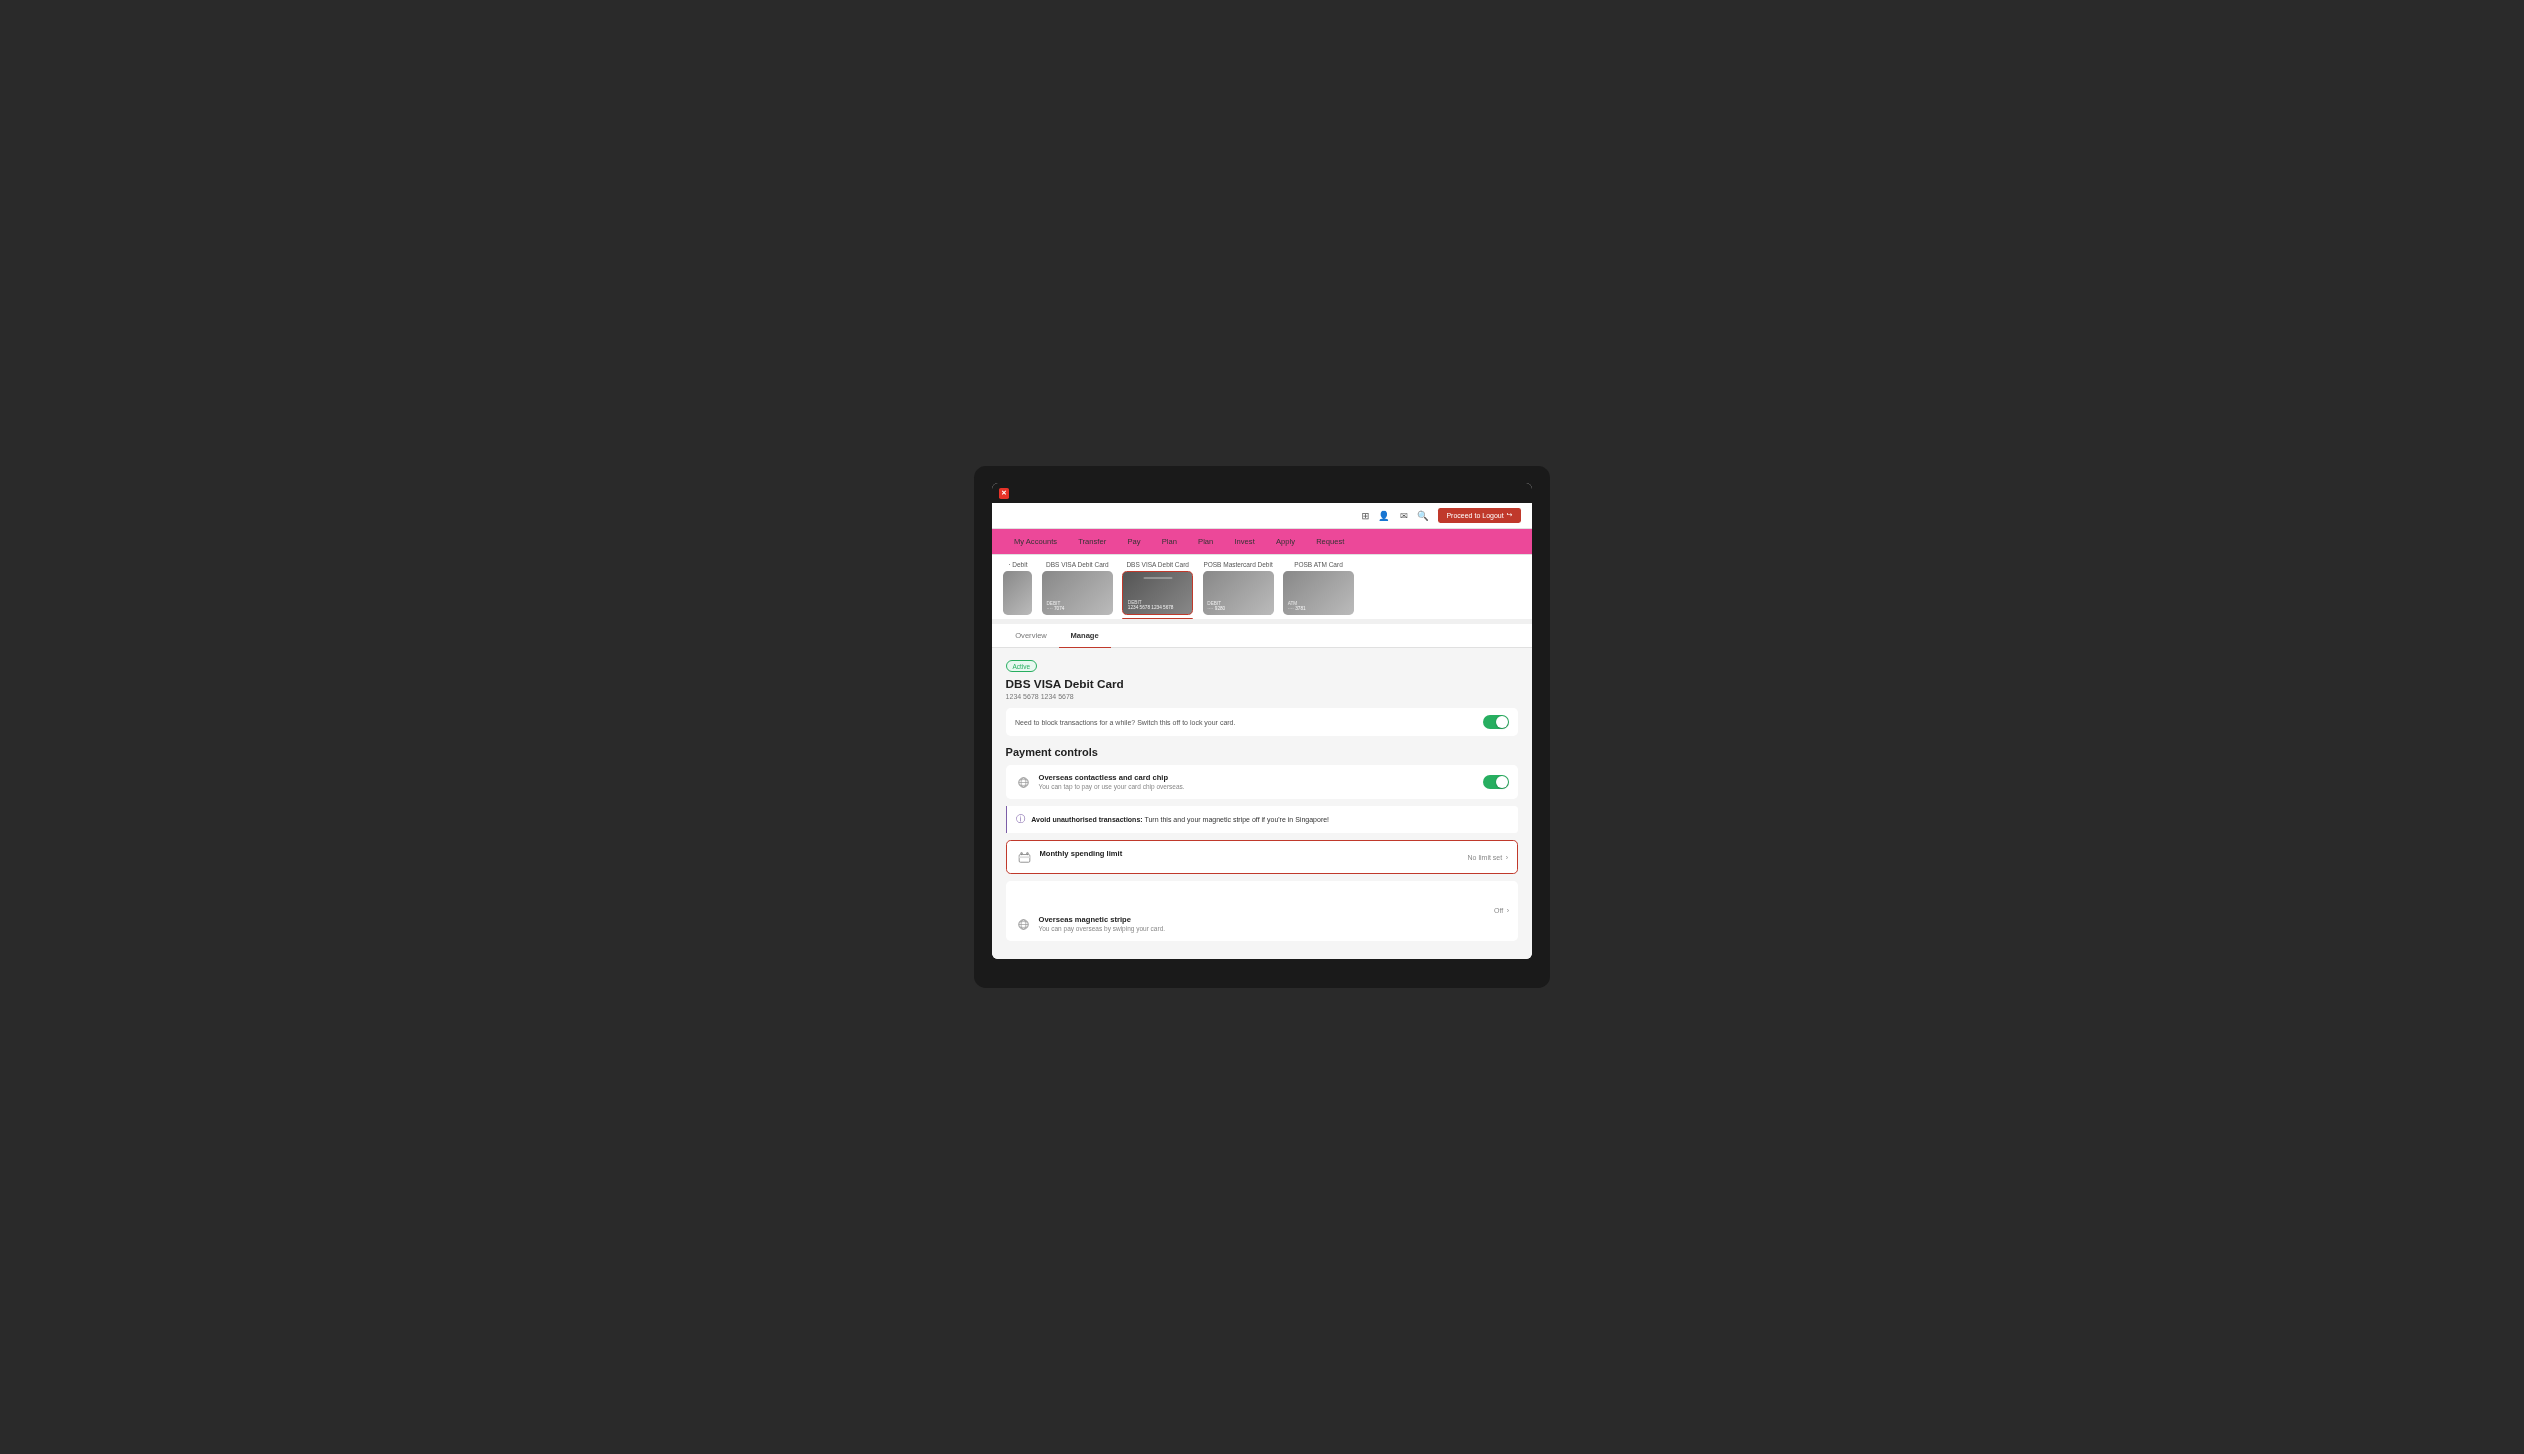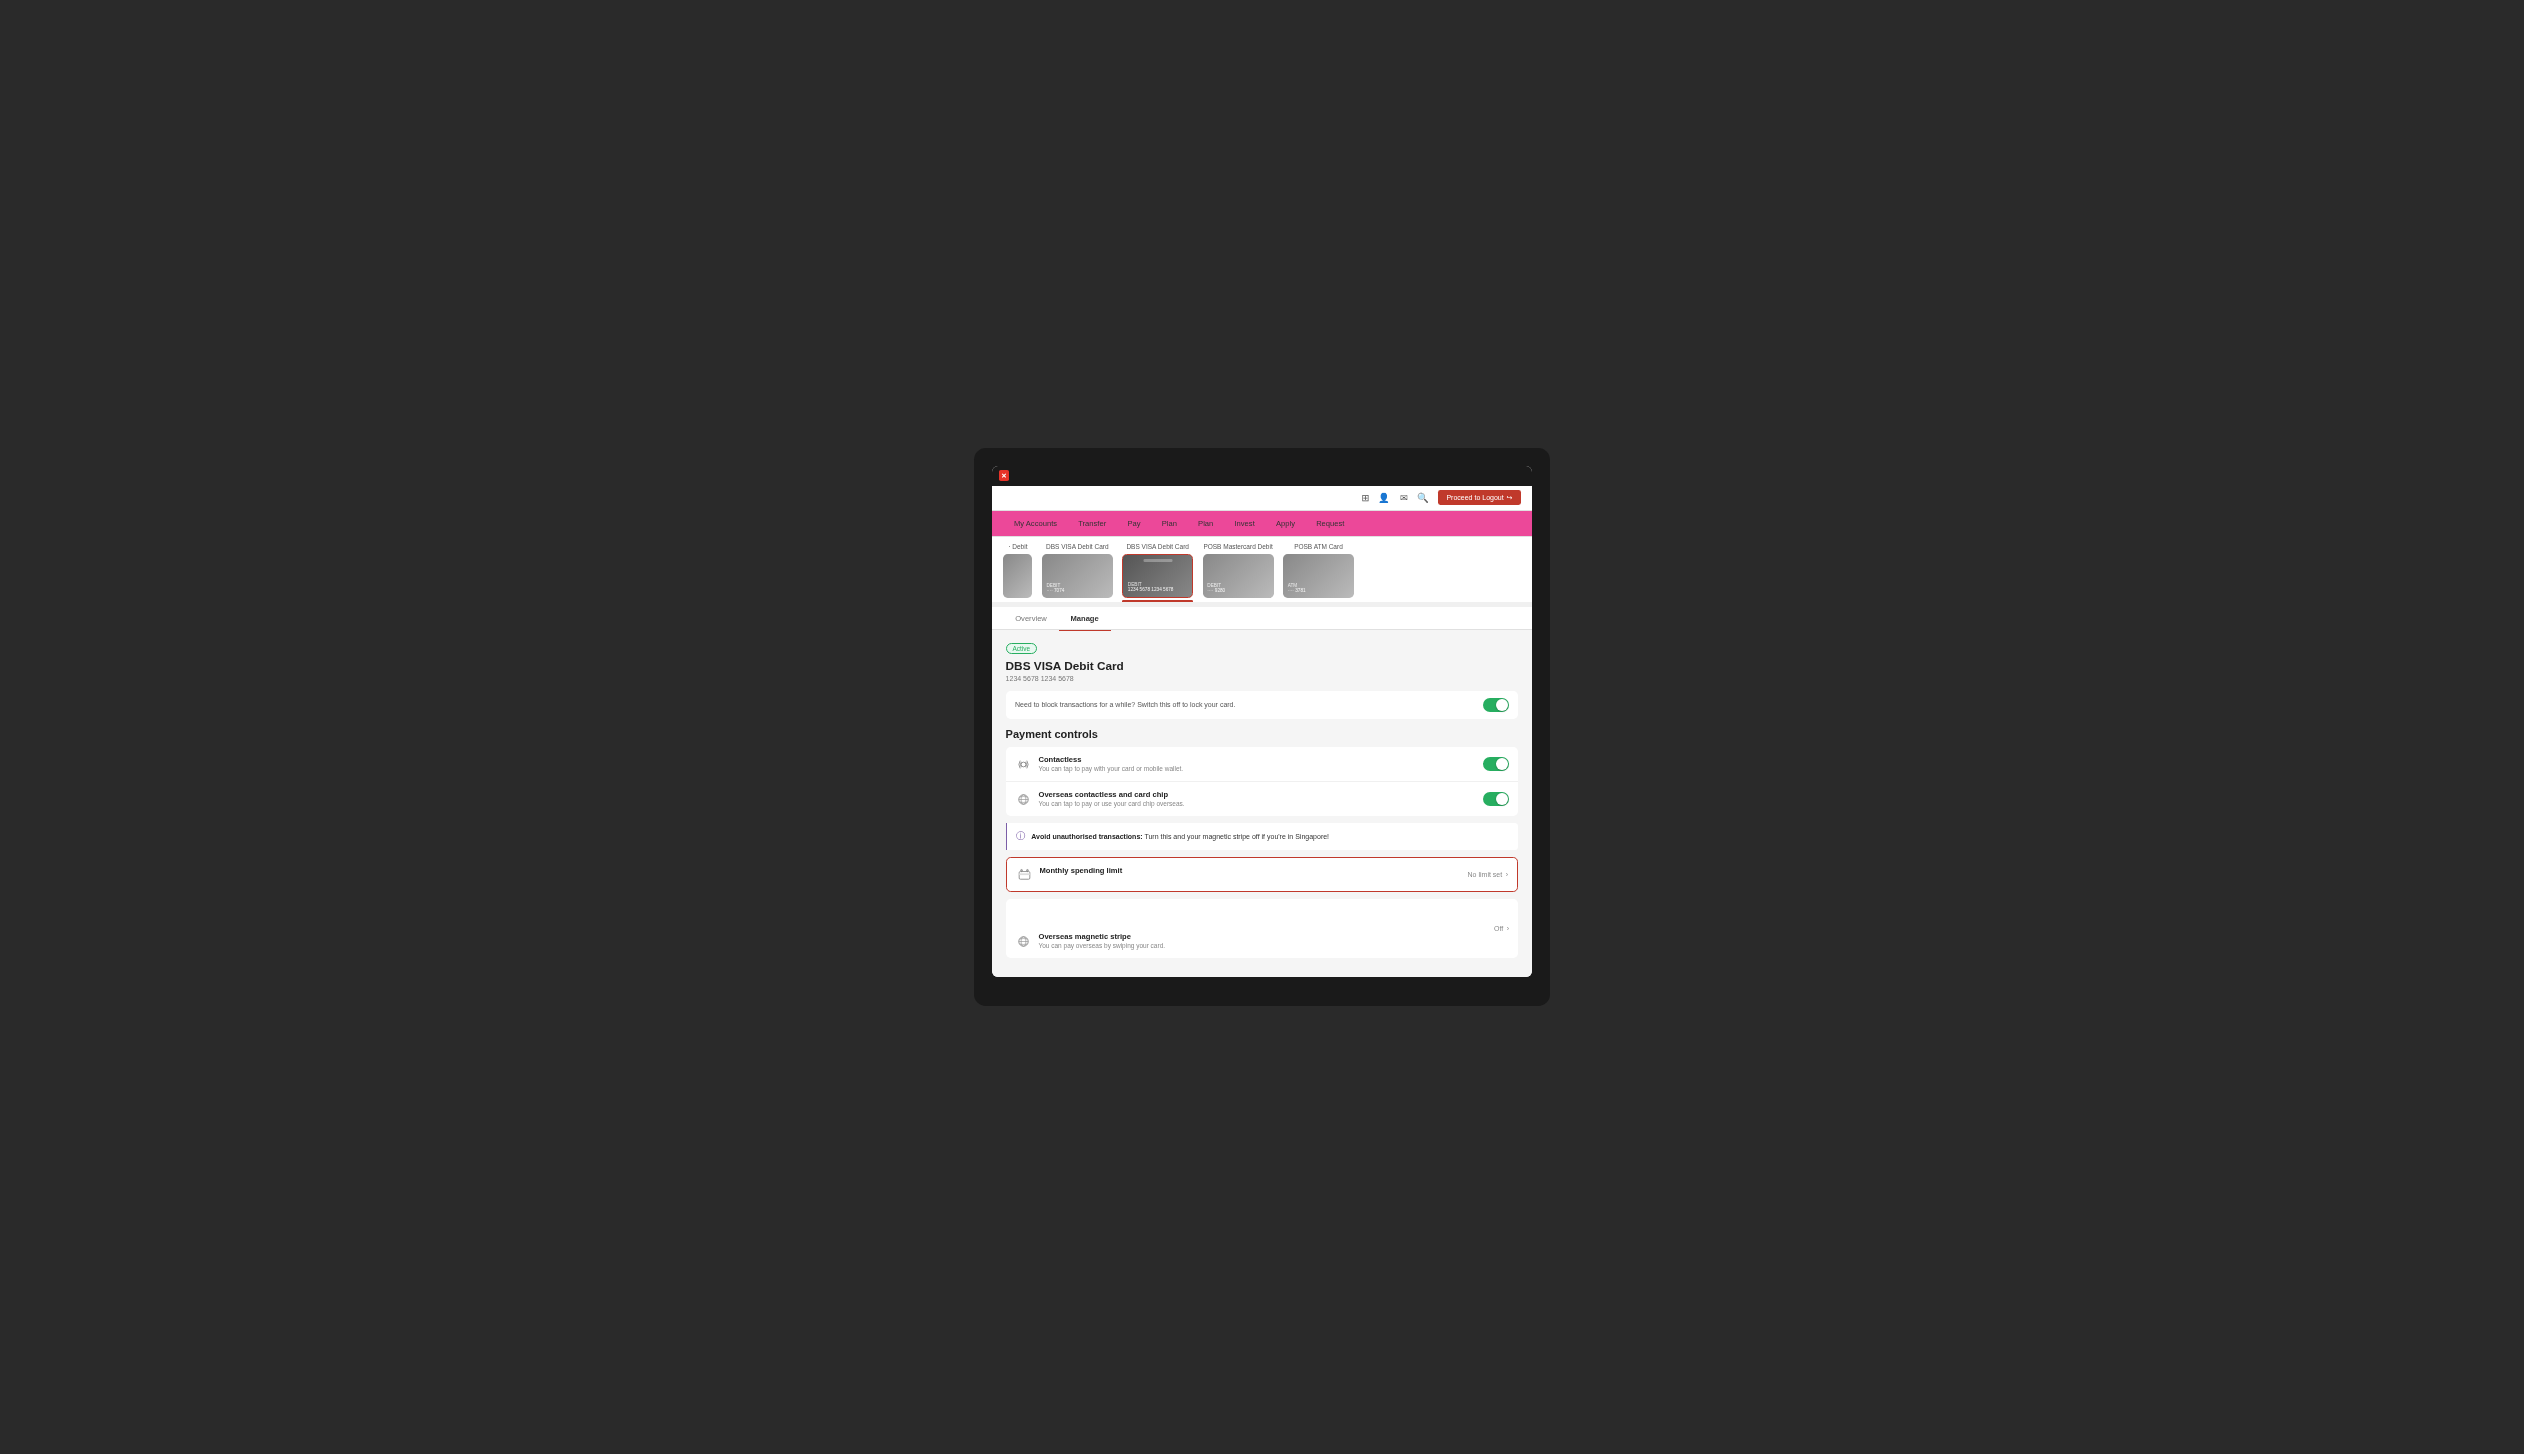--- a/index.html
+++ b/index.html
@@ -480,40 +480,20 @@
         <span class="lock-text">Need to block transactions for a while? Switch this off to lock your card.</span>
         <div class="toggle">
           <div class="toggle-track"></div>
         </div>
       </div>
 
       <div class="section-title">Payment controls</div>
 
       <div class="controls-section">
 
-        <div class="control-row">
-          <div class="control-left">
-            <div class="ctrl-icon">
-              <svg width="13" height="13" viewBox="0 0 22 22" fill="none" xmlns="http://www.w3.org/2000/svg">
-                <circle cx="11" cy="11" r="4" stroke="#888" stroke-width="1.5" fill="none"></circle>
-                <path d="M7 7 Q4 11 7 15" stroke="#888" stroke-width="1.5" fill="none" stroke-linecap="round"></path>
-                <path d="M15 7 Q18 11 15 15" stroke="#888" stroke-width="1.5" fill="none" stroke-linecap="round"></path>
-                <path d="M5 5 Q1 11 5 17" stroke="#888" stroke-width="1.5" fill="none" stroke-linecap="round"></path>
-                <path d="M17 5 Q21 11 17 17" stroke="#888" stroke-width="1.5" fill="none" stroke-linecap="round"></path>
-              </svg>
-            </div>
-            <div class="ctrl-text">
-              <div class="ctrl-name">Contactless</div>
-              <div class="ctrl-desc">You can tap to pay with your card or mobile wallet.</div>
-            </div>
-          </div>
-          <div class="toggle">
-            <div class="toggle-track"></div>
-          </div>
-        </div>
 
 
         <div class="control-row">
           <div class="control-left">
             <div class="ctrl-icon">
               <svg width="13" height="13" viewBox="0 0 22 22" fill="none">
                 <circle cx="11" cy="11" r="8" stroke="#888" stroke-width="1.5" fill="none"></circle>
                 <ellipse cx="11" cy="11" rx="4" ry="8" stroke="#888" stroke-width="1" fill="none"></ellipse>
                 <path d="M3 11 h16" stroke="#888" stroke-width="1" fill="none"></path>
                 <path d="M4 7 Q11 5 18 7" stroke="#888" stroke-width="1" fill="none"></path>

